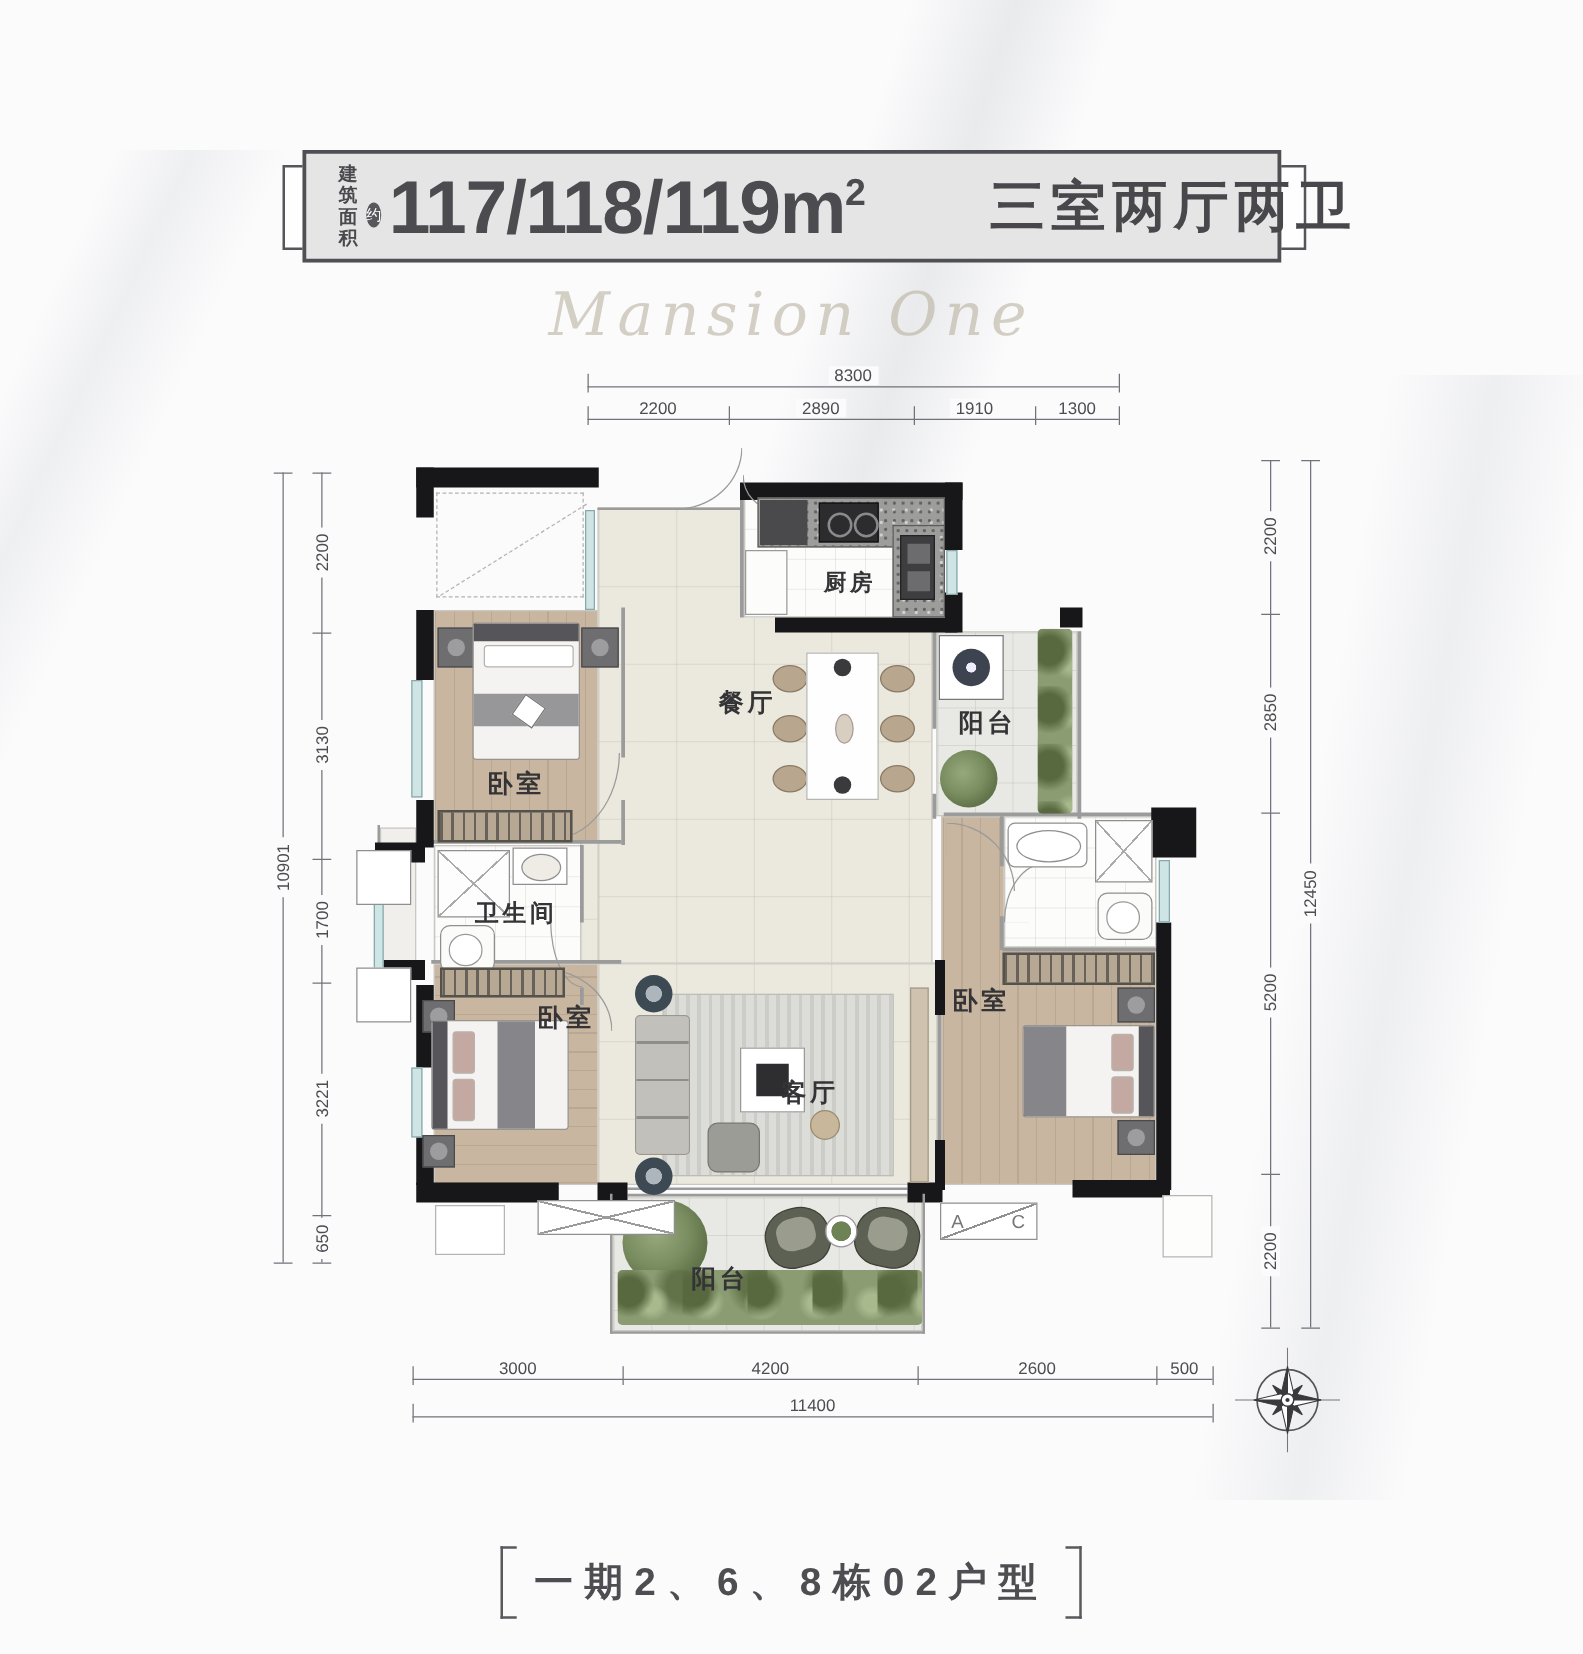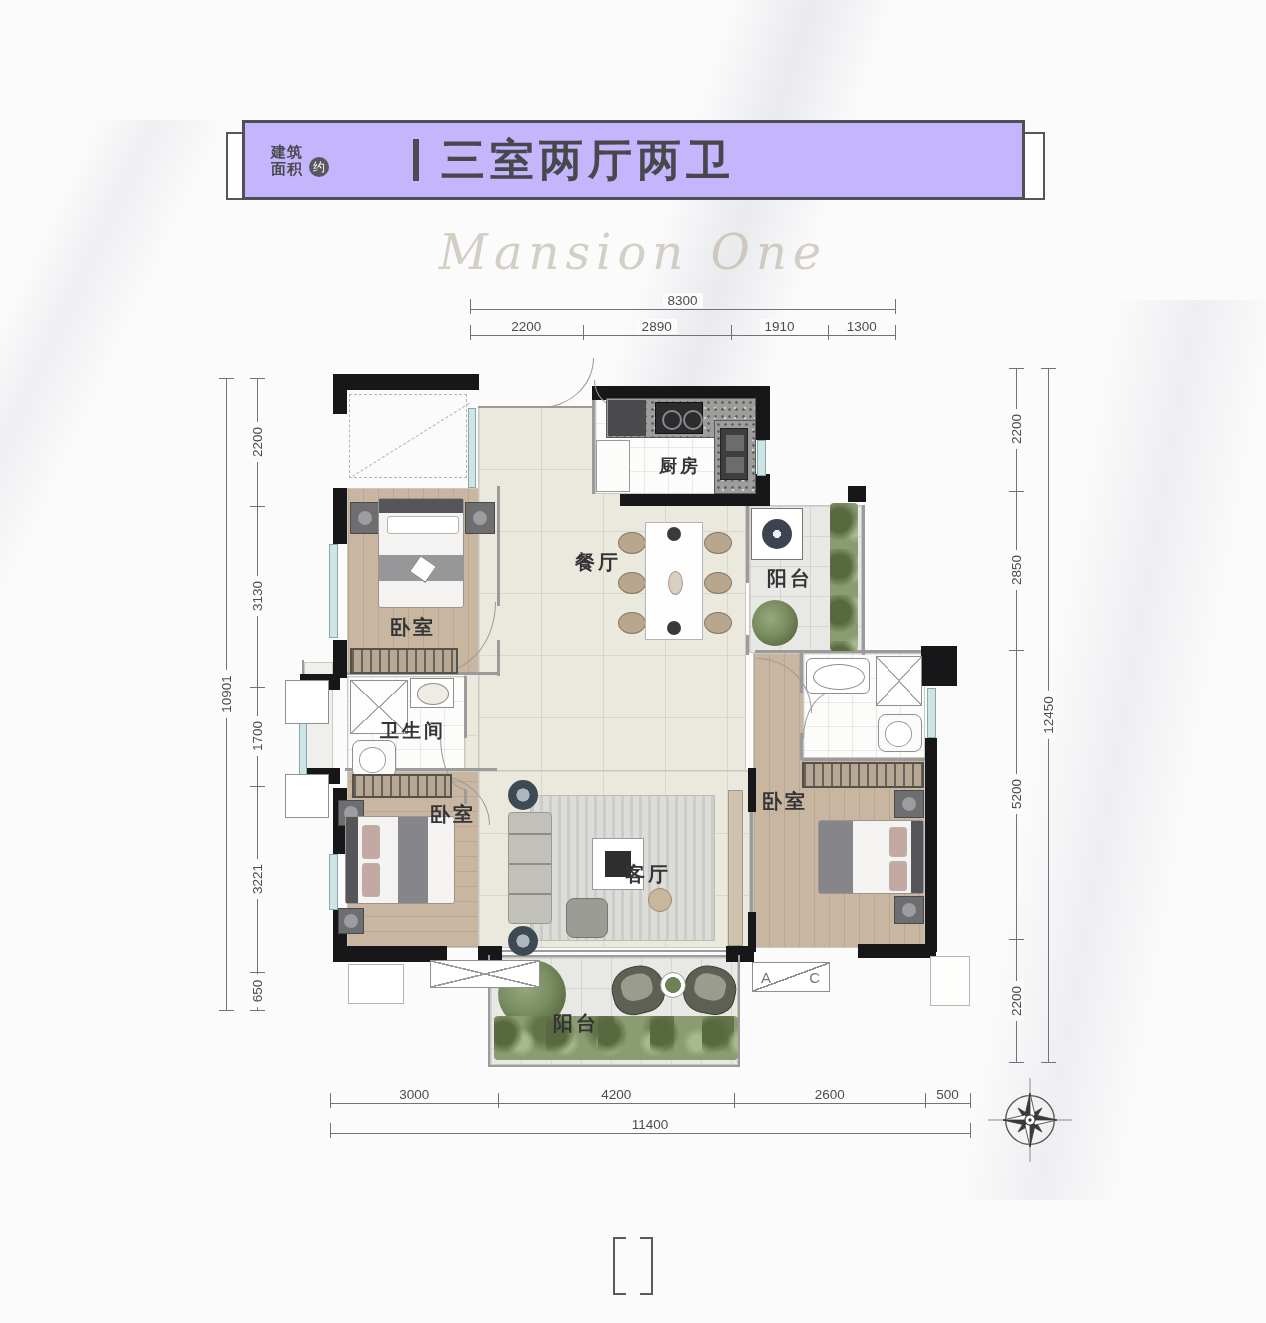--- a/index.html
+++ b/index.html
@@ -12,22 +12,22 @@
   .streak{position:absolute;pointer-events:none;}
   .s1{left:0;top:0;width:100%;height:420px;
       background:linear-gradient(108deg,transparent 52%,rgba(205,207,212,.38) 58%,transparent 64%);}
   .s2{left:0;top:120px;width:100%;height:600px;
       background:linear-gradient(115deg,transparent 6%,rgba(210,212,216,.30) 10%,transparent 15%);}
   .s3{right:0;top:300px;width:100%;height:900px;
       background:linear-gradient(100deg,transparent 78%,rgba(208,210,214,.30) 84%,transparent 90%);}
 
   
   .hdr-tab{position:absolute;background:#fefefe;border:2px solid #55555a;}
-  .hdr-box{position:absolute;left:242px;top:120px;width:783px;height:80px;
-    background:#c4b5fd;border:3px solid #4f4f54;box-sizing:border-box;
+  .hdr-box{position:absolute;left:242px;top:120px;width:783px;height:90px;
+    background:#e5e5e5;border:3px solid #4f4f54;box-sizing:border-box;
     display:flex;align-items:center;padding:0 26px;}
   .area-cap{font-size:15px;line-height:1.15;font-weight:700;color:#4a4a4e;letter-spacing:1px;}
   .approx{width:20px;height:20px;border-radius:50%;background:#57575c;color:#fff;
     font-size:12px;display:flex;align-items:center;justify-content:center;margin:14px 6px 0 6px;}
   .area-num{font-size:60px;font-weight:700;color:#4c4c50;letter-spacing:-1px;}
   .area-num .sup{font-size:30px;vertical-align:22px;}
   .hdr-div{width:6px;height:42px;background:#4c4c50;margin:0 22px 0 78px;}
   .hdr-type{font-size:44px;font-weight:700;color:#48484c;letter-spacing:5px;white-space:nowrap;}
   .watermark{position:absolute;left:633px;top:224px;transform:translateX(-50%);
     font-family:"DejaVu Serif",serif;font-style:italic;font-size:48px;
@@ -138,20 +138,21 @@
 <div class="streak s3"></div>
 
 <div class="hdr-tab" style="left:226px;top:132px;width:18px;height:64px;"></div>
 <div class="hdr-tab" style="left:1023px;top:132px;width:18px;height:64px;"></div>
 <div class="hdr-box">
   <div class="area-cap">
     <div>建筑</div>
     <div>面积</div>
   </div>
   <div class="approx">约</div>
+  <div class="area-num"><span>117/118/119m</span><span class="sup">2</span></div>
   <div class="hdr-div"></div>
   <div class="hdr-type">三室两厅两卫</div>
 </div>
 <div class="watermark">Mansion One</div>
 
 <div class="hdim" style="left:470px;top:288px;width:425px;">
   <div class="base"></div>
   <div class="seg" style="flex-grow:1;text-decoration:underline;">
       <span class="val">8300</span>
     </div>
@@ -449,14 +450,15 @@
     <polygon points="50,82 44,56 50,50" fill="#fff"></polygon>
     <polygon points="18,50 50,50 44,56" fill="#3a3a3c"></polygon>
     <polygon points="18,50 44,44 50,50" fill="#fff"></polygon>
   </g>
   <circle cx="50" cy="50" r="6" fill="#fff" stroke="#3a3a3c" stroke-width="1.4"></circle>
   <circle cx="50" cy="50" r="2" fill="#3a3a3c"></circle>
 </svg>
 
 <div class="footer">
   <div class="brk l"></div>
+  <div class="f-title">一期2、6、8栋02户型</div>
   <div class="brk r"></div>
 </div>
 
 </body></html>

